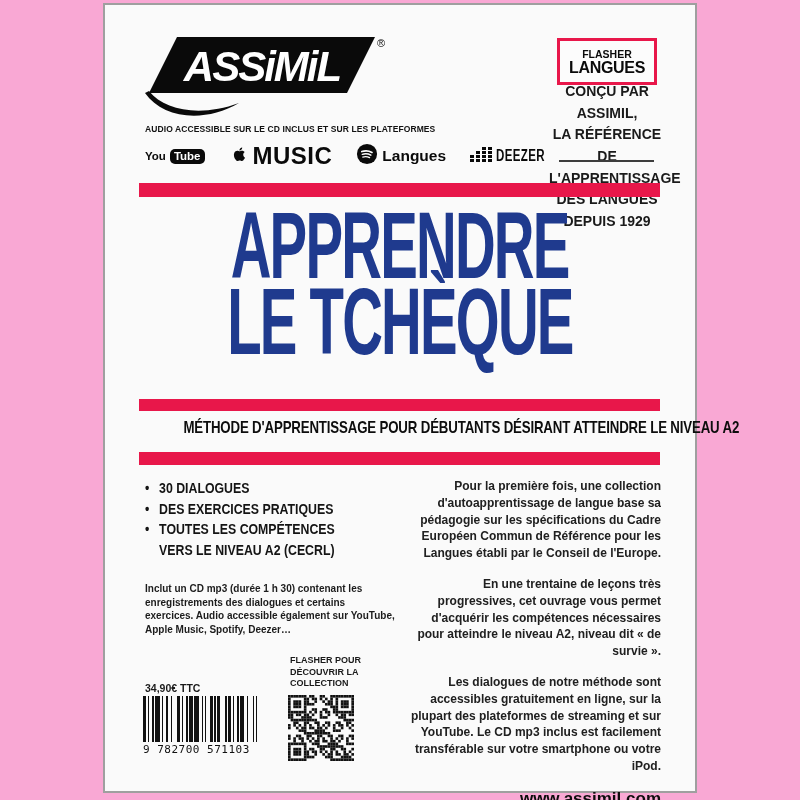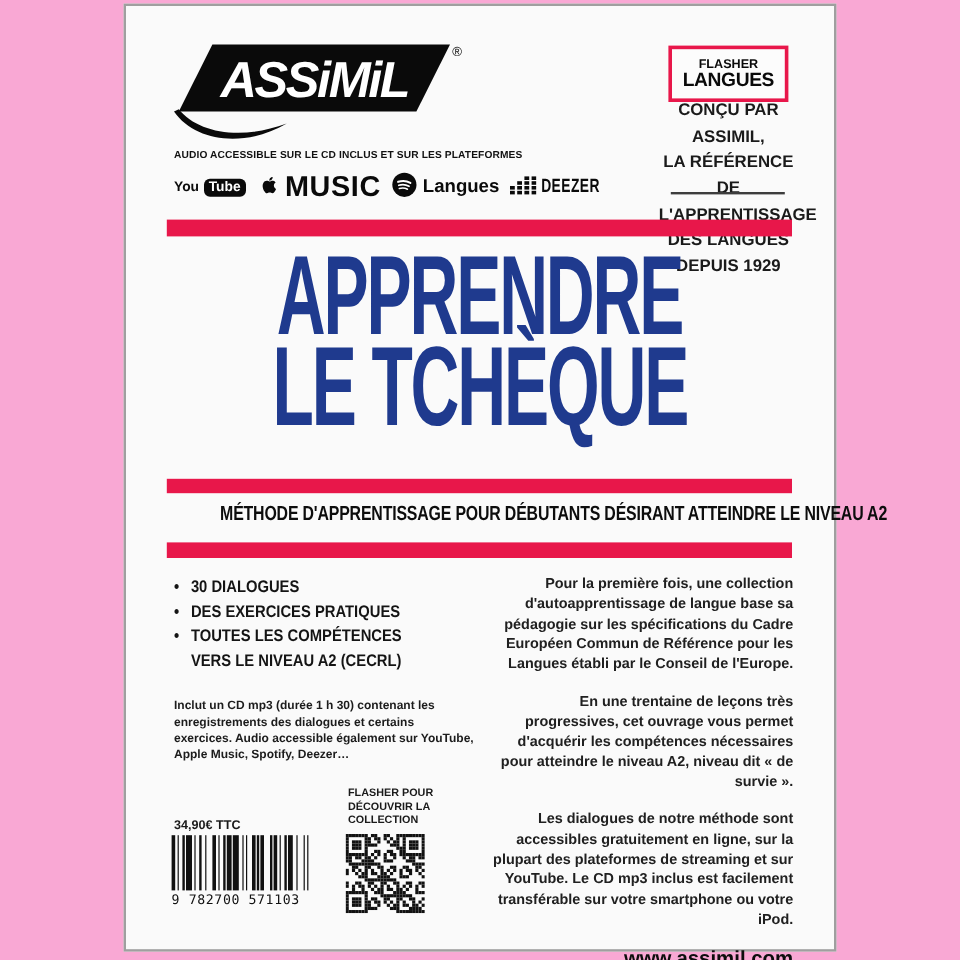--- a/index.html
+++ b/index.html
@@ -3,21 +3,21 @@
 <meta charset="utf-8">
 <style>
   html,body{margin:0;padding:0;}
   .page{position:relative;width:800px;height:800px;background:#f9a8d4;font-family:"Liberation Sans",sans-serif;overflow:hidden;}
   .card{position:absolute;left:103px;top:3px;width:594px;height:790px;background:#fafafa;border:2px solid #9f9f9f;box-sizing:border-box;}
 
   
   .logo-wrap{position:absolute;left:38px;top:28px;width:245px;height:90px;}
   .audio-note{position:absolute;left:40px;top:119px;font-size:8.5px;font-weight:bold;color:#111;letter-spacing:0.1px;}
 
-  .platforms{position:absolute;left:40px;top:136px;width:460px;height:30px;display:flex;gap:9px;color:#0a0a0a;}
+  .platforms{position:absolute;left:40px;top:136px;width:460px;height:30px;display:flex;gap:24px;color:#0a0a0a;}
   .plat{display:flex;align-items:center;gap:4px;}
   .yt-you{font-weight:bold;font-size:11.5px;}
   .yt-tube{background:#0a0a0a;color:#fff;font-weight:bold;font-size:11.5px;border-radius:5px;padding:1px 4px 2px;}
   .plat-music{font-weight:bold;font-size:24px;letter-spacing:0.5px;}
   .plat-spotify{font-weight:bold;font-size:15.5px;}
   .deezer-txt{font-weight:bold;font-size:16px;display:inline-block;transform:scaleX(0.72);transform-origin:left center;letter-spacing:0.5px;}
 
   
   .badge-box{position:absolute;left:452px;top:33px;width:100px;height:47px;border:3px solid #e8174a;background:#fcfcfc;display:flex;flex-direction:column;align-items:center;justify-content:center;box-sizing:border-box;}
   .badge-l1{font-size:10.5px;font-weight:bold;color:#0a0a0a;line-height:12px;}

